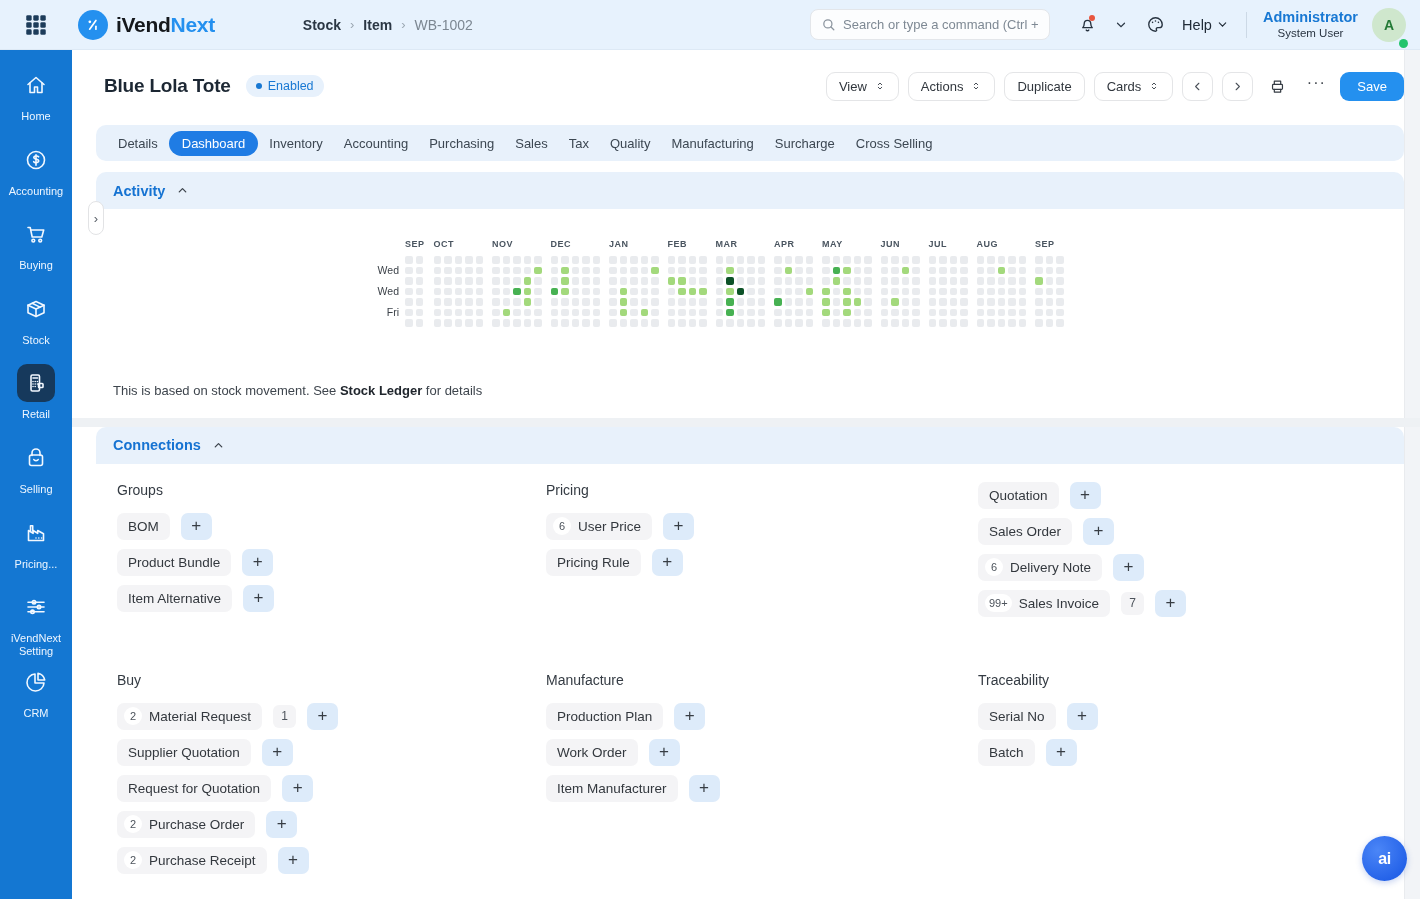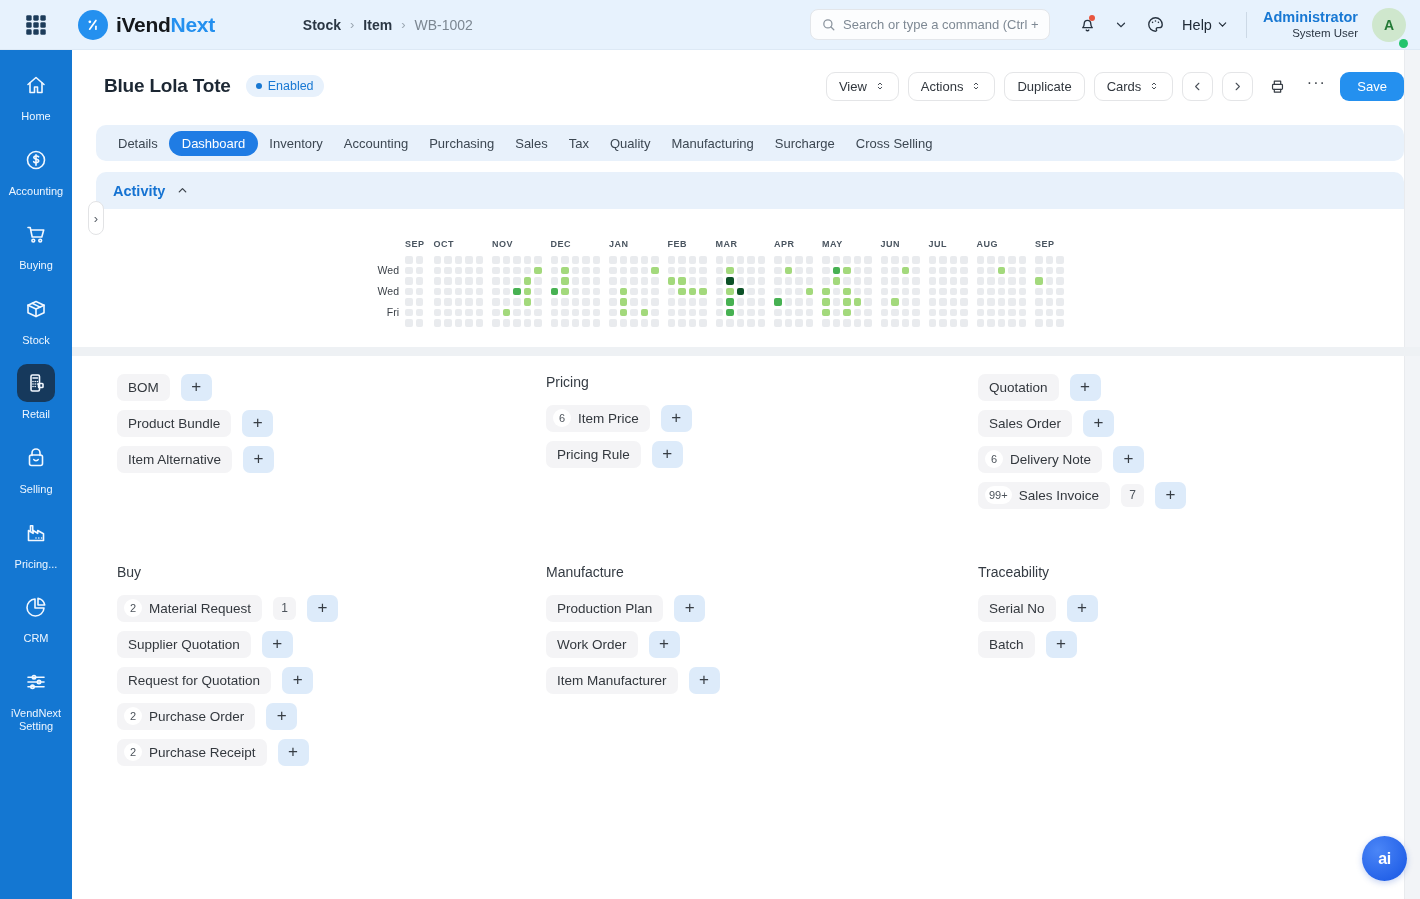--- a/index.html
+++ b/index.html
@@ -25,21 +25,21 @@
   .search-box input { border:none; outline:none; background:transparent; font-size:13px; color:#3a4450; width:100%; font-family:inherit;}
   .search-box input::placeholder { color:#7e8994;}
   .nav-right { display:flex; align-items:center; margin-left:22px; margin-right:14px; gap:4px;}
   .nav-icon-btn { width:30px;height:30px;display:flex;align-items:center;justify-content:center;color:#26323f;cursor:pointer;position:relative;}
   .nav-icon-btn svg{width:19px;height:19px;}
   .bell-dot{position:absolute;top:5px;right:7px;width:6px;height:6px;border-radius:50%;background:#e8563f;}
   .nav-chev svg{width:12px;height:12px;color:#2b3845;}
   .help { display:flex;align-items:center;gap:5px;margin:0 10px 0 8px;font-size:14.5px;color:#212c38;cursor:pointer;}
   .help svg{width:11px;height:11px;}
   .nav-divider{width:1px;height:26px;background:#ccd9e6;margin:0 12px 0 4px;}
-  .user-block{ text-align:right; line-height:1.25; cursor:pointer;}
+  .user-block{ text-align:center; line-height:1.25; cursor:pointer;}
   .user-name{ font-size:14.5px; font-weight:700; color:#1878d3;}
   .user-role{ font-size:11.5px; color:#2a3542;}
   .avatar-wrap{position:relative;margin-left:10px;cursor:pointer;}
   .avatar{ width:34px;height:34px;border-radius:50%;background:#cfe7cd;color:#237a36;font-weight:700;font-size:14px;
            display:flex;align-items:center;justify-content:center;}
   .presence{ position:absolute; right:-2px; bottom:-6px; width:9px;height:9px;border-radius:50%;background:#22c46c;}
 
   
   .side-rail { position:absolute; left:0; top:50px; width:72px; height:849px; background:#1477d2; overflow:hidden; z-index:20;
                display:flex; flex-direction:column; align-items:center; padding-top:16px;}
@@ -267,38 +267,38 @@
           <path d="M4.5 19.5V9.5l4.6 2.8V9.5l4.6 2.8V9.5l5.8 3.3v6.7z"></path>
           <path d="M6.5 9.5V4.8h2.2v5"></path>
           <path d="M12 17h.01M14.8 17h.01M17.6 17h.01"></path>
         </svg>
       </span>
                  <span class="side-label">Pricing...</span>
     </div>
     <div class="side-item">
       <span class="side-ico">
         <svg viewBox="0 0 24 24" fill="none" stroke="currentColor" stroke-width="1.6" stroke-linecap="round" stroke-linejoin="round">
-          <path d="M11 4a8.5 8.5 0 1 0 9 9h-9z"></path>
-          <path d="M14 3.3a8.6 8.6 0 0 1 6.7 6.7H14z"></path>
-        </svg>
-      </span>
-                 <span class="side-label">CRM</span>
-    </div>
-    <div class="side-item">
-      <span class="side-ico">
-        <svg viewBox="0 0 24 24" fill="none" stroke="currentColor" stroke-width="1.6" stroke-linecap="round" stroke-linejoin="round">
           <path d="M4 7.2h16"></path>
           <circle cx="10" cy="7.2" r="1.7"></circle>
           <path d="M4 12h16"></path>
           <circle cx="15" cy="12" r="1.7"></circle>
           <path d="M4 16.8h16"></path>
           <circle cx="8.5" cy="16.8" r="1.7"></circle>
         </svg>
       </span>
                  <span class="side-label">iVendNext Setting</span>
+    </div>
+    <div class="side-item">
+      <span class="side-ico">
+        <svg viewBox="0 0 24 24" fill="none" stroke="currentColor" stroke-width="1.6" stroke-linecap="round" stroke-linejoin="round">
+          <path d="M11 4a8.5 8.5 0 1 0 9 9h-9z"></path>
+          <path d="M14 3.3a8.6 8.6 0 0 1 6.7 6.7H14z"></path>
+        </svg>
+      </span>
+                 <span class="side-label">CRM</span>
     </div>
   </div>
 
 <div class="main">
   <div class="scroll-strip"></div>
 
   <div class="doc-header">
     <span class="doc-title">Blue Lola Tote</span>
     <span class="status-badge">
       <span class="status-dot"></span>
@@ -843,29 +843,39 @@
                   <div class="hm-cell" style="background: rgb(233, 235, 238);"></div>
                   <div class="hm-cell" style="background: rgb(233, 235, 238);"></div>
                   <div class="hm-cell" style="background: rgb(233, 235, 238);"></div>
                   <div class="hm-cell" style="background: rgb(233, 235, 238);"></div>
                   <div class="hm-cell" style="background: rgb(233, 235, 238);"></div>
                   <div class="hm-cell" style="background: rgb(233, 235, 238);"></div>
                 </div>
               </div>
             </div>
         </div>
+        <div class="activity-footer">
+          <span>This is based on stock movement. See </span><b>Stock Ledger</b><span> for details</span>
+        </div>
       </div>
     </div>
 
     <div class="gap-band"></div>
 
     <div class="section" style="margin-top:0;">
+      <div class="section-head">
+        <span class="section-title">Connections</span>
+        <svg viewBox="0 0 24 24" fill="none" stroke="currentColor" stroke-width="2.4" stroke-linecap="round" stroke-linejoin="round">
+            <path d="M6 14.5l6-6 6 6"></path>
+          </svg>
+      </div>
       <div class="conn-body">
         <div class="conn-grid" id="conn-grid">
             <div>
+              <div class="conn-sec-title">Groups</div>
               <div class="conn-row">
                 <span class="pill">
                   <span>BOM</span>
                 </span>
                 <button class="plus-btn">+</button>
               </div>
               <div class="conn-row">
                 <span class="pill">
                   <span>Product Bundle</span>
                 </span>
@@ -876,21 +886,21 @@
                   <span>Item Alternative</span>
                 </span>
                 <button class="plus-btn">+</button>
               </div>
             </div>
             <div>
               <div class="conn-sec-title">Pricing</div>
               <div class="conn-row">
                 <span class="pill">
                   <span class="pill-count">6</span>
-                  <span>Item Price</span>
+                  <span>User Price</span>
                 </span>
                 <button class="plus-btn">+</button>
               </div>
               <div class="conn-row">
                 <span class="pill">
                   <span>Pricing Rule</span>
                 </span>
                 <button class="plus-btn">+</button>
               </div>
             </div>

